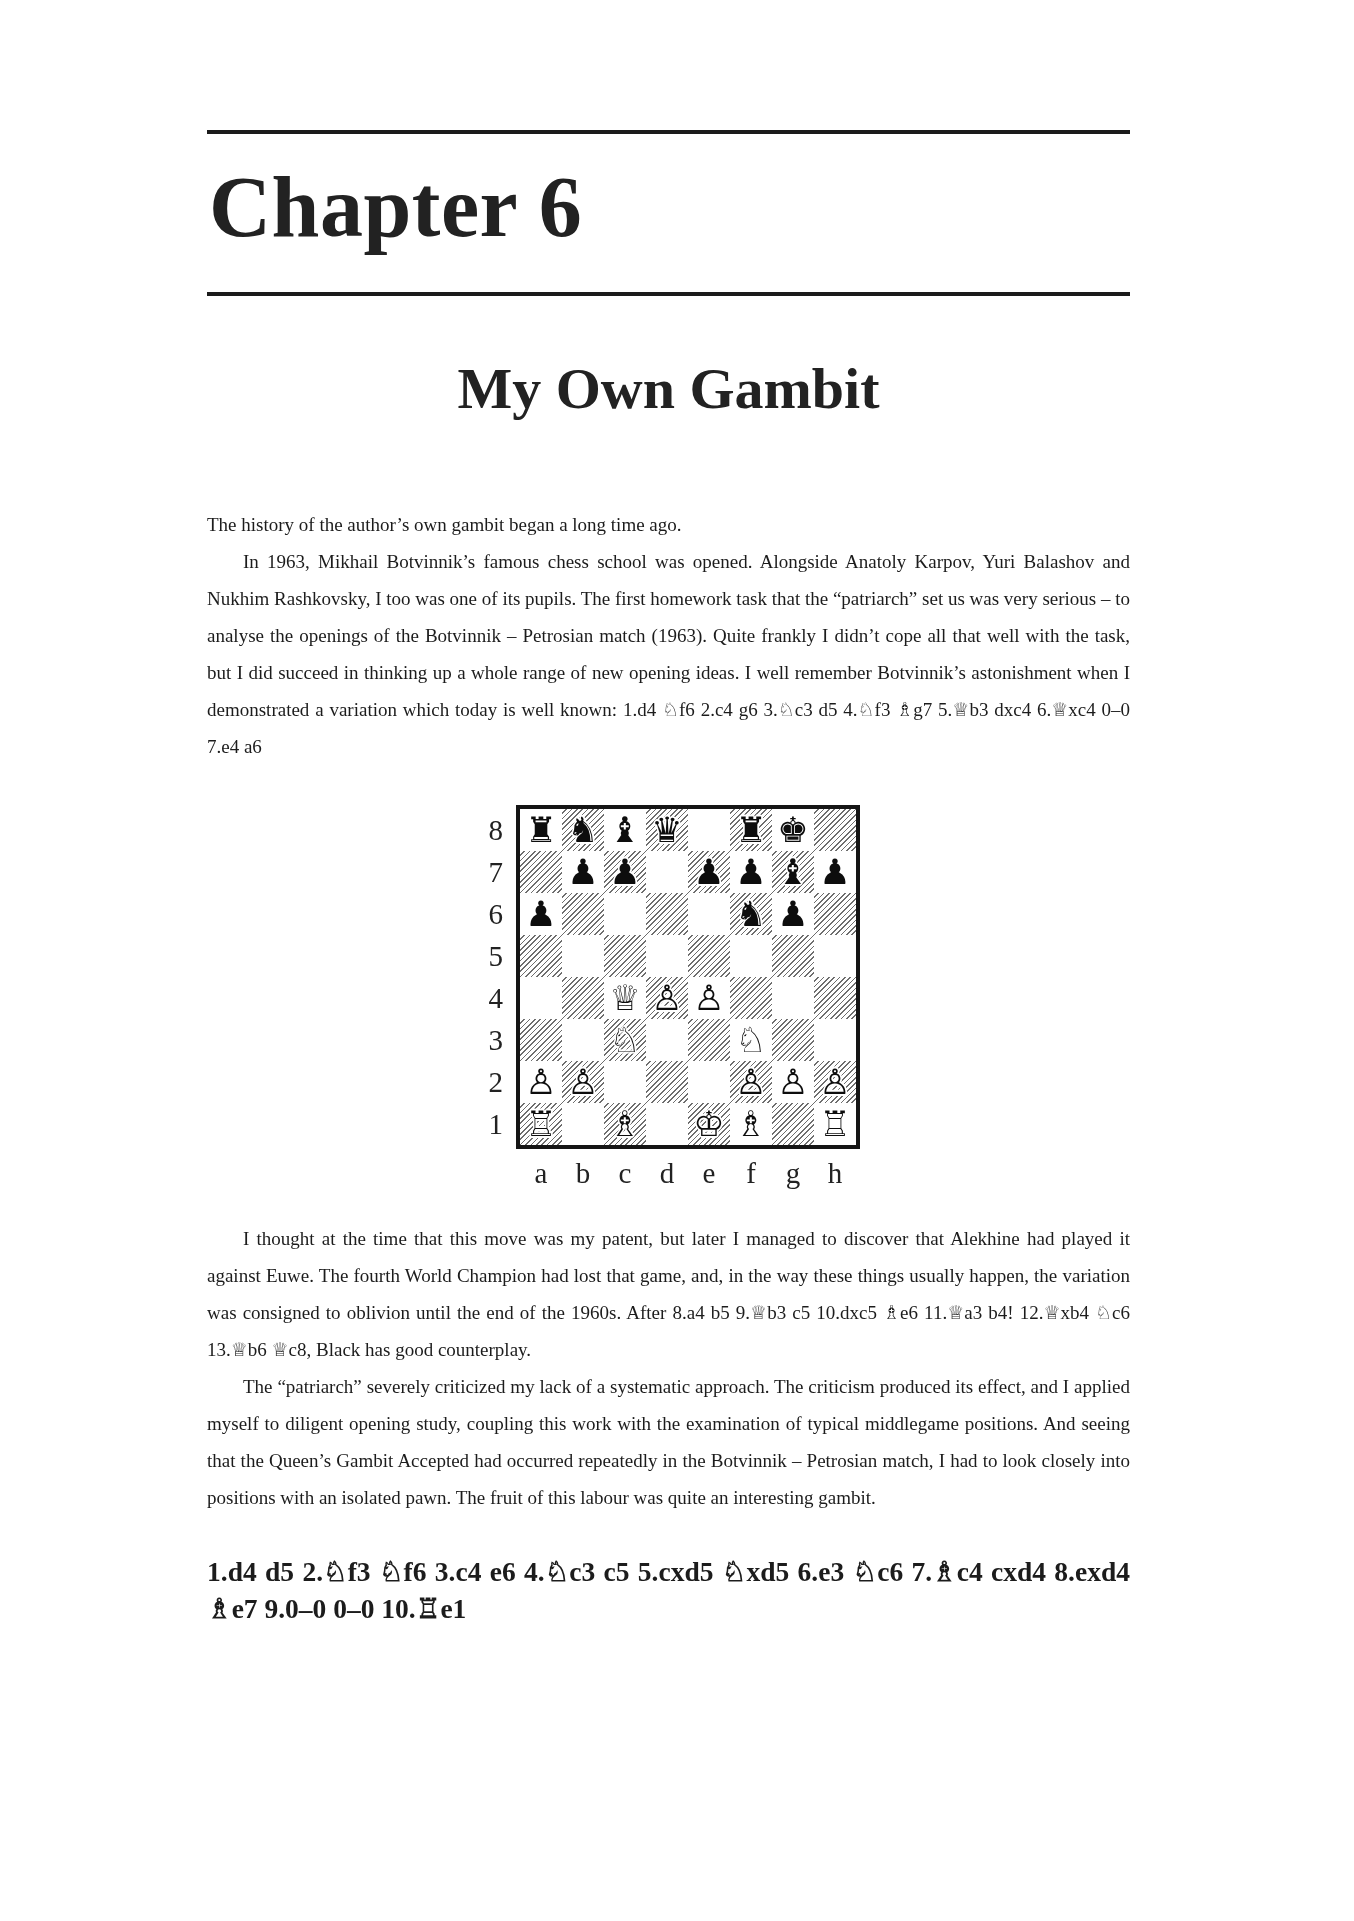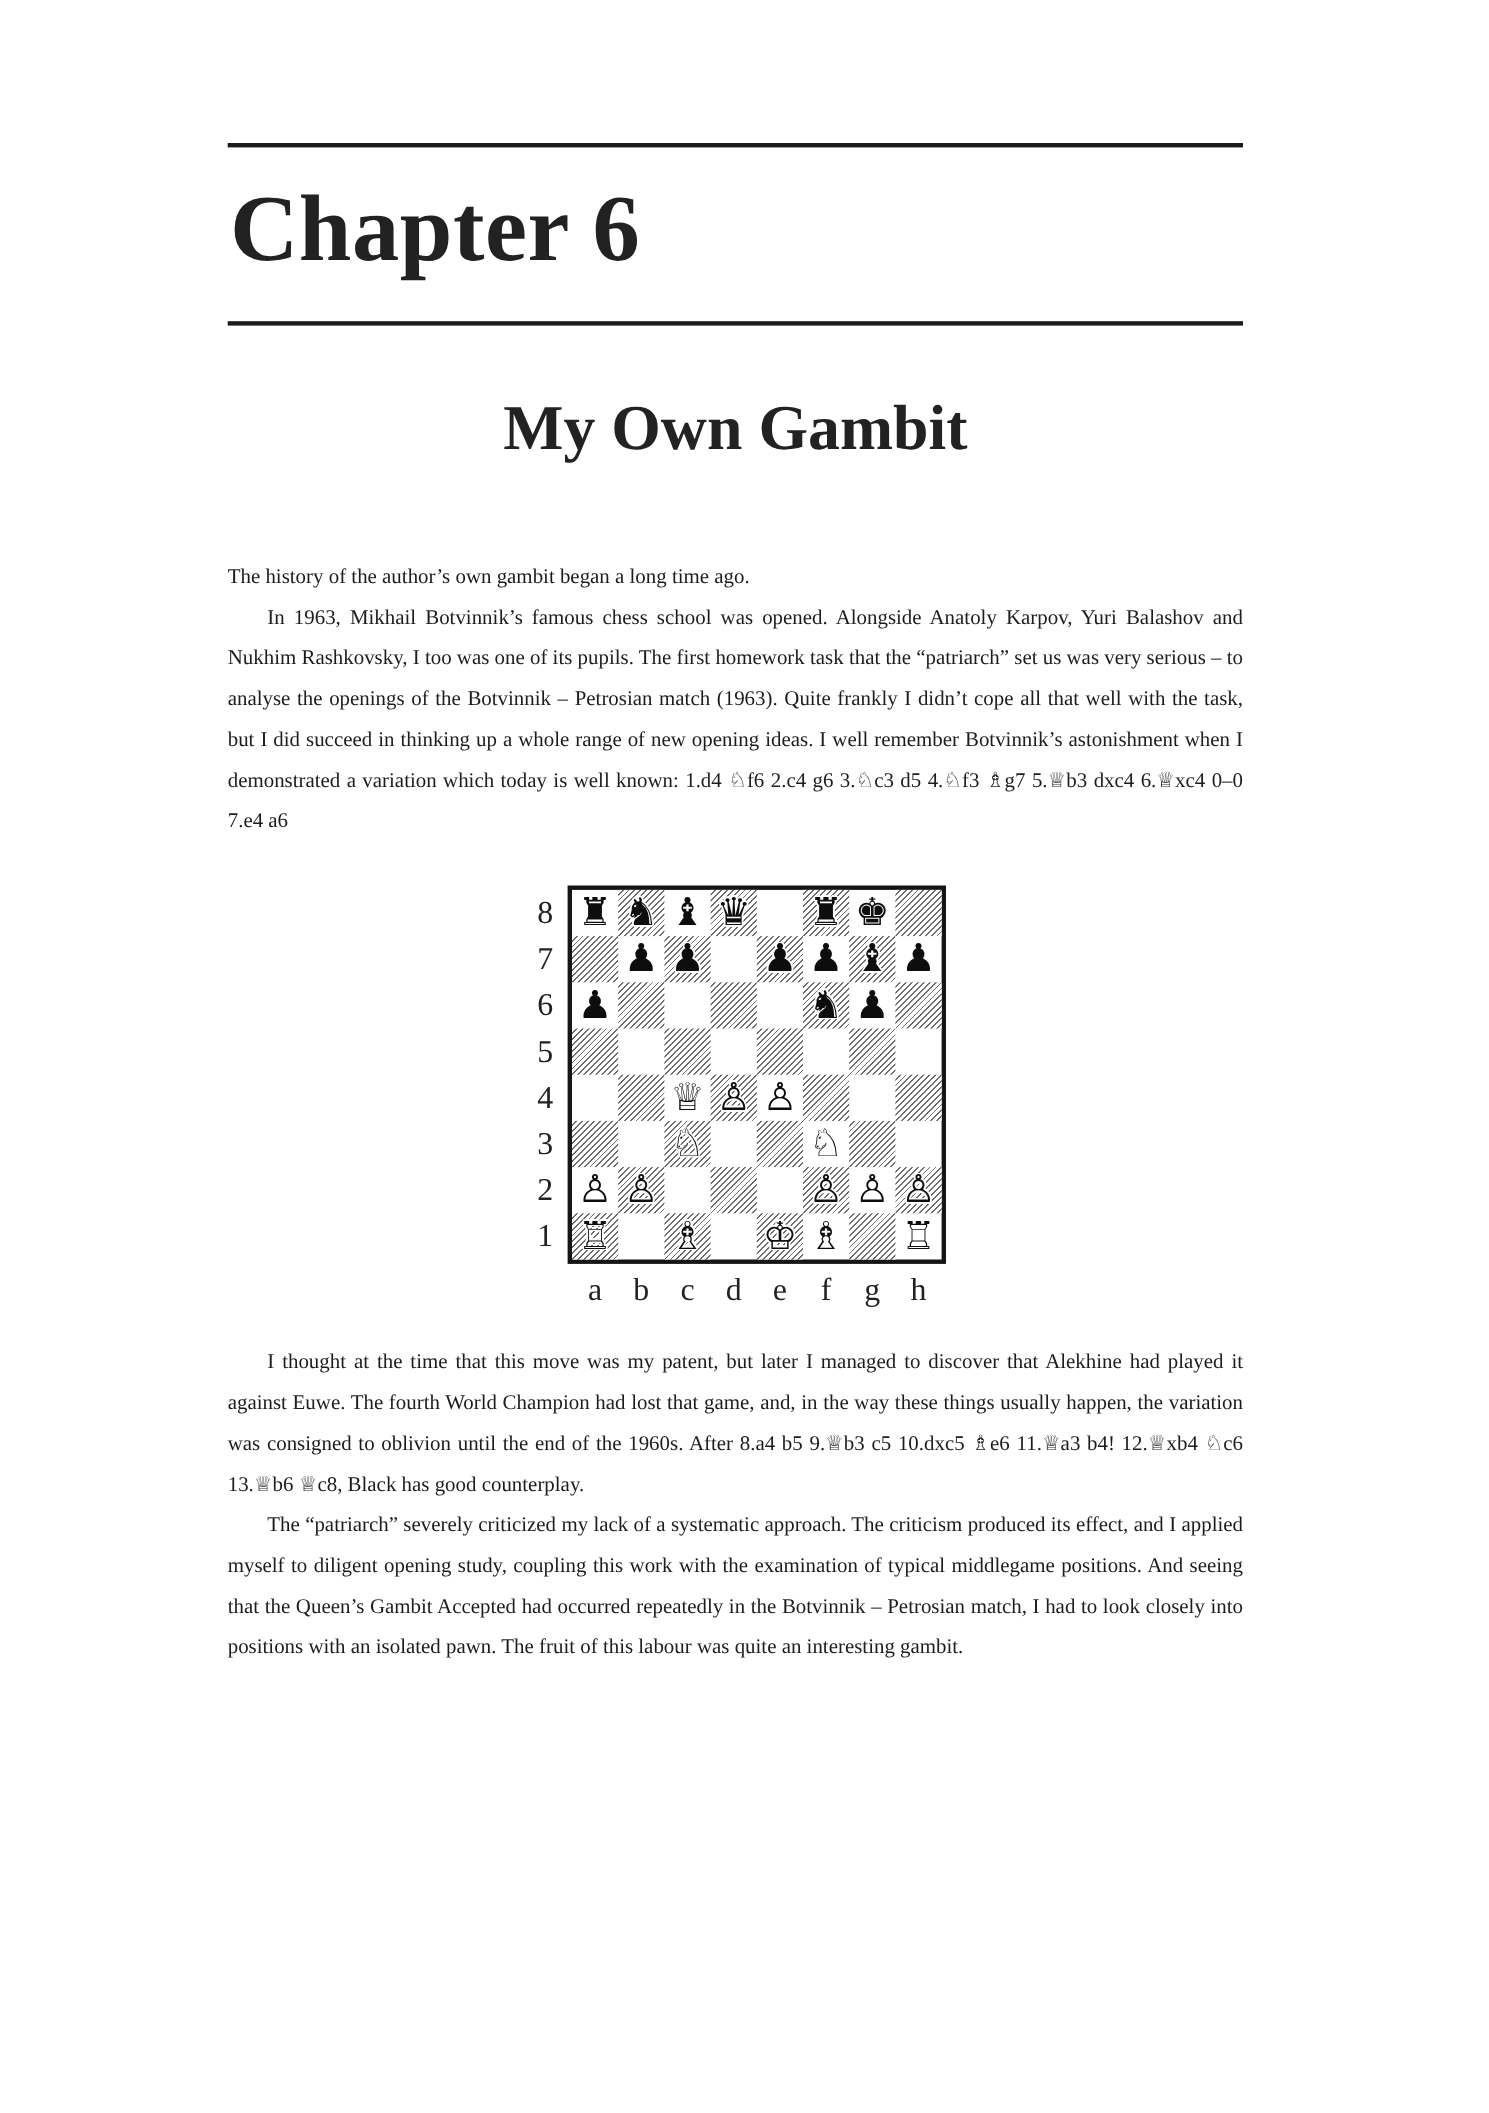--- a/index.html
+++ b/index.html
@@ -247,15 +247,16 @@
           <div class="file-label">d</div>
           <div class="file-label">e</div>
           <div class="file-label">f</div>
           <div class="file-label">g</div>
           <div class="file-label">h</div>
         </div>
     </figure>
 
     <p class="para">I thought at the time that this move was my patent, but later I managed to discover that Alekhine had played it against Euwe. The fourth World Champion had lost that game, and, in the way these things usually happen, the variation was consigned to oblivion until the end of the 1960s. After 8.a4 b5 9.♕b3 c5 10.dxc5 ♗e6 11.♕a3 b4! 12.♕xb4 ♘c6 13.♕b6 ♕c8, Black has good counterplay.</p>
     <p class="para">The “patriarch” severely criticized my lack of a systematic approach. The criticism produced its effect, and I applied myself to diligent opening study, coupling this work with the examination of typical middlegame positions. And seeing that the Queen’s Gambit Accepted had occurred repeatedly in the Botvinnik – Petrosian match, I had to look closely into positions with an isolated pawn. The fruit of this labour was quite an interesting gambit.</p>
+    <p class="moves">1.d4 d5 2.♘f3 ♘f6 3.c4 e6 4.♘c3 c5 5.cxd5 ♘xd5 6.e3 ♘c6 7.♗c4 cxd4 8.exd4 ♗e7 9.0–0 0–0 10.♖e1</p>
   </div>
 
 </div>
 
 </body></html>

